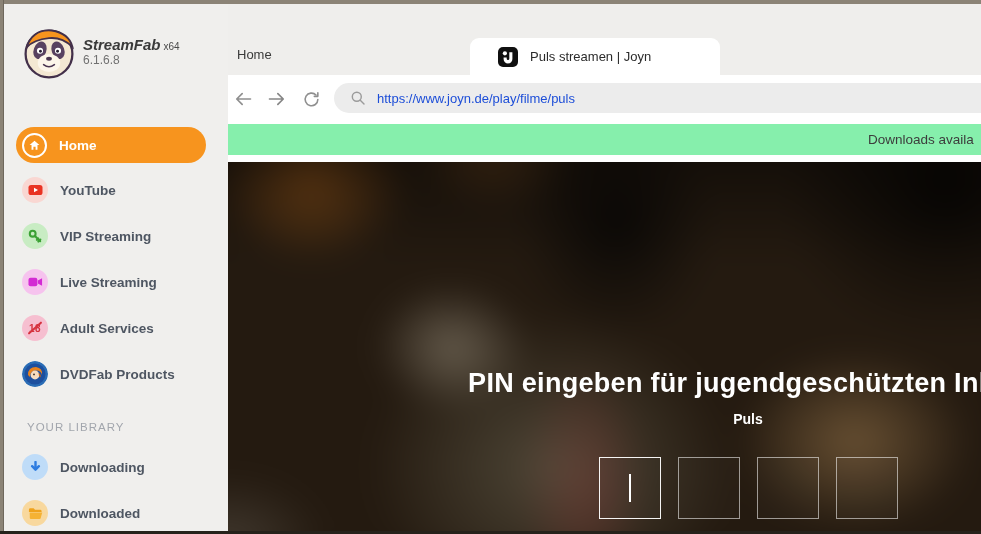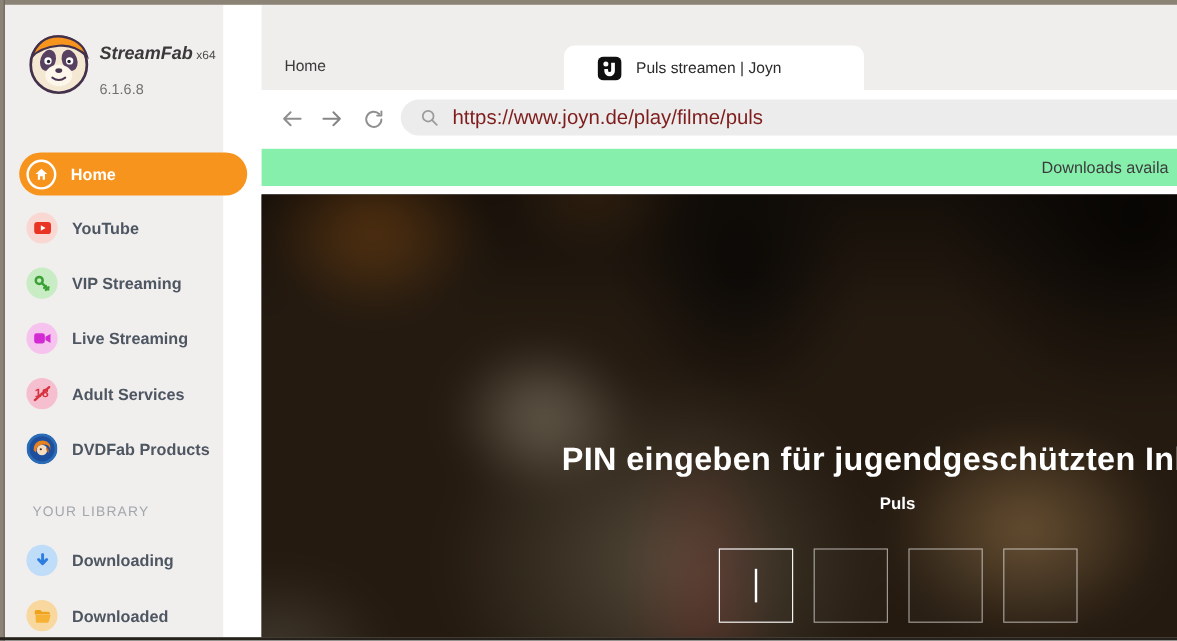--- a/index.html
+++ b/index.html
@@ -7,26 +7,26 @@
   .window {
     position:relative; width:981px; height:534px; overflow:hidden;
     background:#ffffff; font-family:"Liberation Sans", sans-serif;
   }
   
   .frame-top    { position:absolute; left:0; top:0; width:100%; height:4px; background:#8b8376; z-index:60; }
   .frame-left   { position:absolute; left:0; top:0; width:4px; height:100%; background:#8b8376; border-right:1px solid #6e675c; z-index:60; }
   .frame-bottom { position:absolute; left:0; bottom:0; width:100%; height:3px; background:#26221b; z-index:60; }
 
   
-  .sidebar { position:absolute; left:4px; top:4px; bottom:3px; width:182px; background:#f0efed; z-index:20; }
+  .sidebar { position:absolute; left:4px; top:4px; bottom:3px; width:224px; background:#f0efed; z-index:20; }
   .logo-row { position:absolute; left:18px; top:22px; display:flex; align-items:flex-start; }
   .logo-text { margin-left:7px; margin-top:10px; }
   .app-title { font-size:15px; font-weight:bold; font-style:italic; color:#3a3a3a; }
   .app-arch  { font-size:10px; font-weight:normal; font-style:normal; color:#4a4a4a; margin-left:3px; }
-  .app-version { font-size:12px; color:#707070; margin-top:14px; font-style:normal; }
+  .app-version { font-size:12px; color:#707070; margin-top:0; font-style:normal; }
 
   .nav-item { position:absolute; left:12px; width:196px; height:36px; display:flex; align-items:center; cursor:pointer; }
   .nav-item.active { width:190px; background:#f7941e; border-radius:18px; }
   .icon-circle { width:26px; height:26px; border-radius:50%; margin-left:6px; display:flex; align-items:center; justify-content:center; flex:none; position:relative; overflow:hidden; }
   .nav-item.active .icon-circle { width:25px; height:25px; border:2.5px solid #ffffff; background:transparent; }
   .nav-label { margin-left:12px; font-size:13.5px; font-weight:bold; color:#4e5662; white-space:nowrap; }
   .nav-item.active .nav-label { color:#ffffff; }
 
   .lib-header { position:absolute; left:23px; top:417px; font-size:11.5px; color:#a2a6ad; letter-spacing:1px; }
 
@@ -36,21 +36,21 @@
   
   .topbar  { position:absolute; left:218px; top:4px; right:0; height:71px; background:#efeeec; z-index:10; }
   .tab-inactive { position:absolute; left:19px; top:43px; font-size:13px; color:#3a3a3a; cursor:pointer; }
   .tab-active { position:absolute; left:252px; top:34px; width:250px; height:37px; background:#ffffff; border-radius:9px 9px 0 0; display:flex; align-items:center; padding-left:28px; cursor:pointer; }
   .tab-title { margin-left:12px; font-size:13px; color:#2b2b2b; white-space:nowrap; }
 
   .toolbar { position:absolute; left:218px; top:75px; right:0; height:47px; background:#ffffff; z-index:10; }
   .nav-btn { position:absolute; top:11px; width:26px; height:26px; display:flex; align-items:center; justify-content:center; cursor:pointer; }
   .btn-back{ left:12px; } .btn-fwd{ left:46px; } .btn-reload{ left:80px; }
   .url-pill { position:absolute; left:116px; top:8px; height:30px; right:-20px; border-radius:15px; background:#ececec; display:flex; align-items:center; padding-left:16px; }
-  .url-input { border:none; outline:none; background:transparent; margin-left:11px; font-size:17px; color:#7f1d1d; width:75%; font-family:"Liberation Sans", sans-serif; }
+  .url-input { border:none; outline:none; background:transparent; margin-left:11px; font-size:13px; color:#1d4ed8; width:75%; font-family:"Liberation Sans", sans-serif; }
 
   .notice-bar { position:absolute; left:218px; top:124px; right:0; height:31px; background:#86efac; z-index:10; }
   .notice-text { position:absolute; left:650px; top:8px; font-size:13.5px; color:#3c3c3c; white-space:nowrap; }
 
   
   .video { position:absolute; left:218px; top:162px; right:0; bottom:3px; overflow:hidden; background:#1f160f; z-index:5; }
   .video-blur {
     position:absolute; left:-30px; top:-30px; right:-30px; bottom:-30px;
     filter:blur(15px);
     background:

